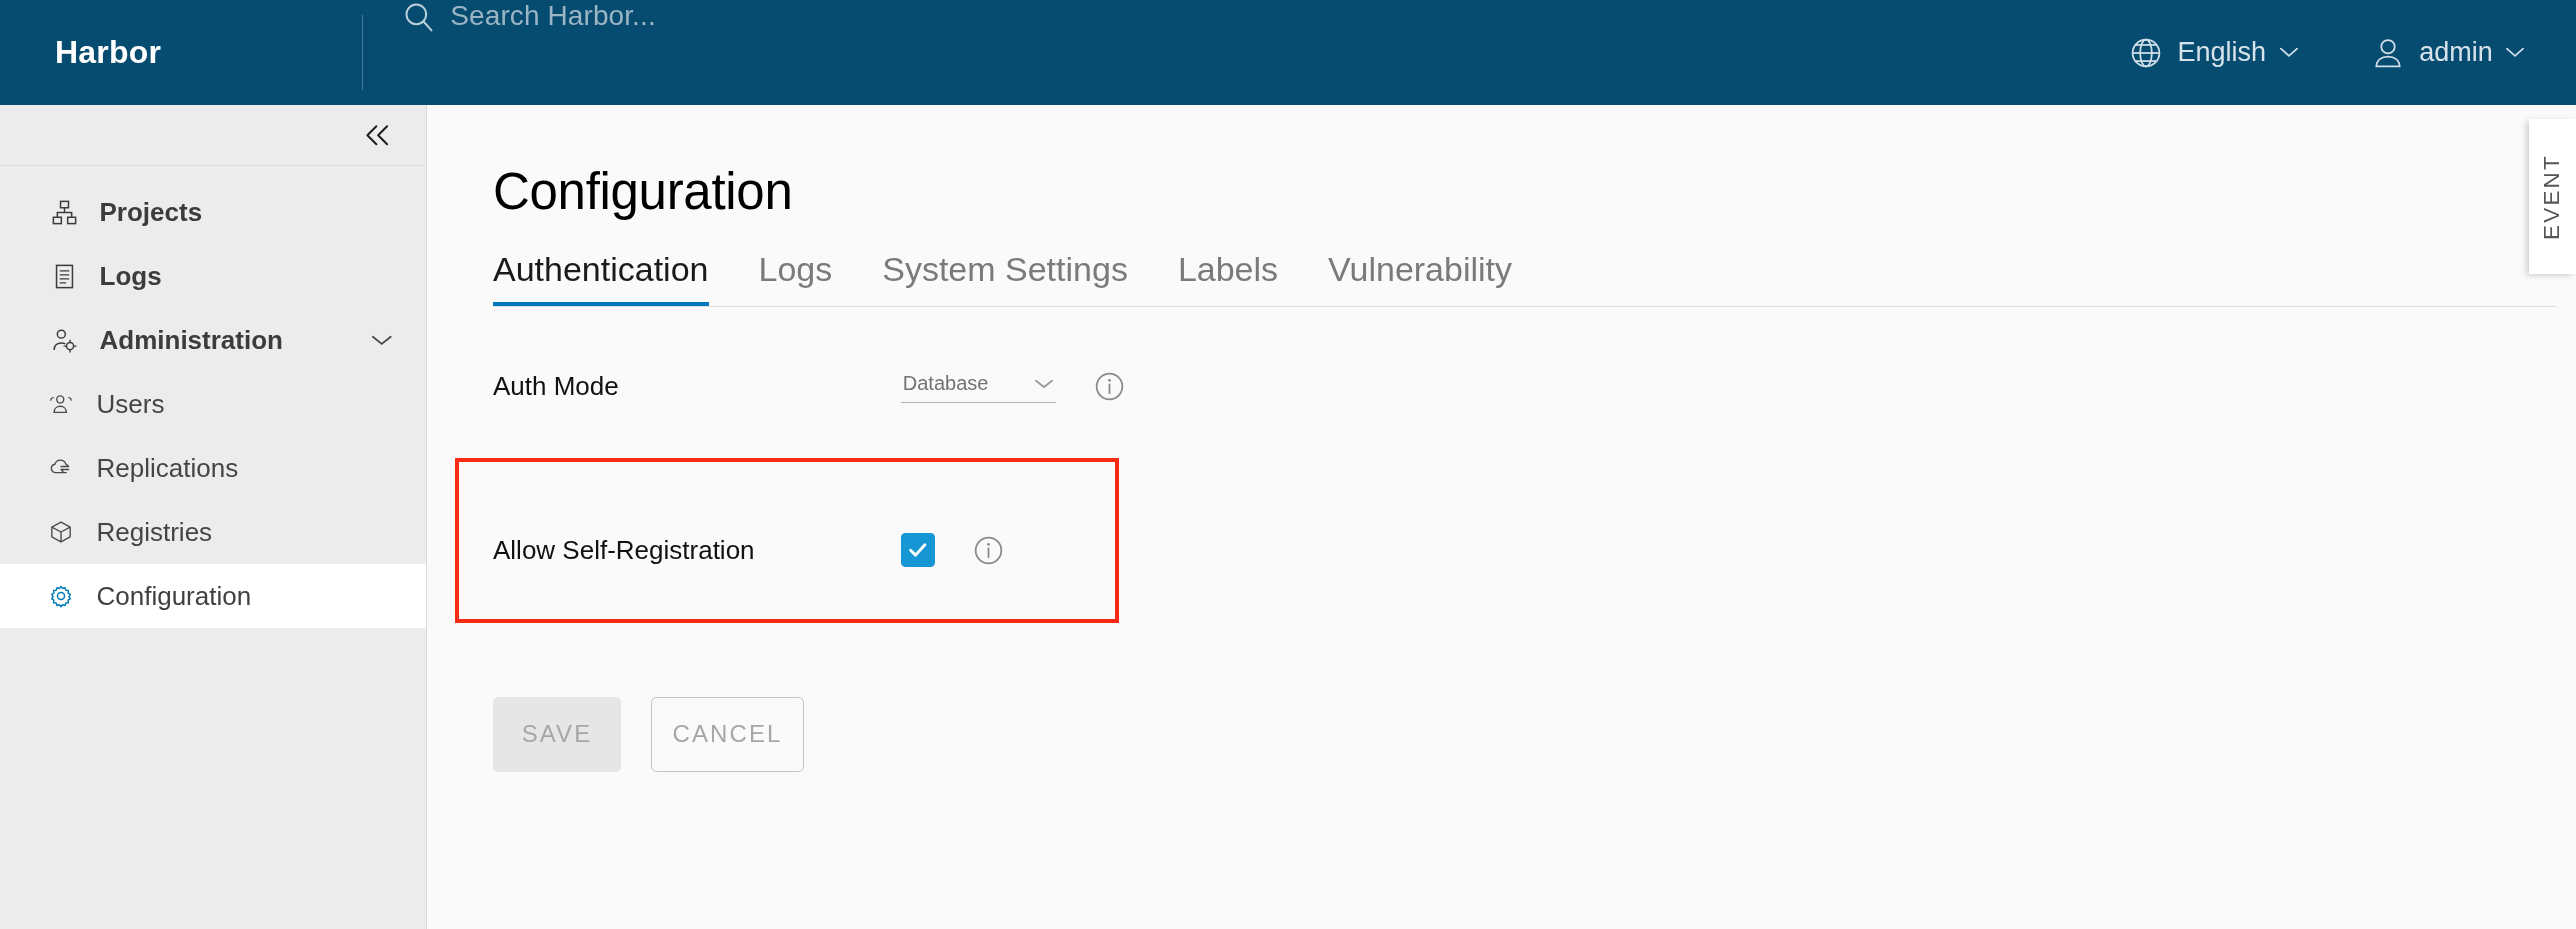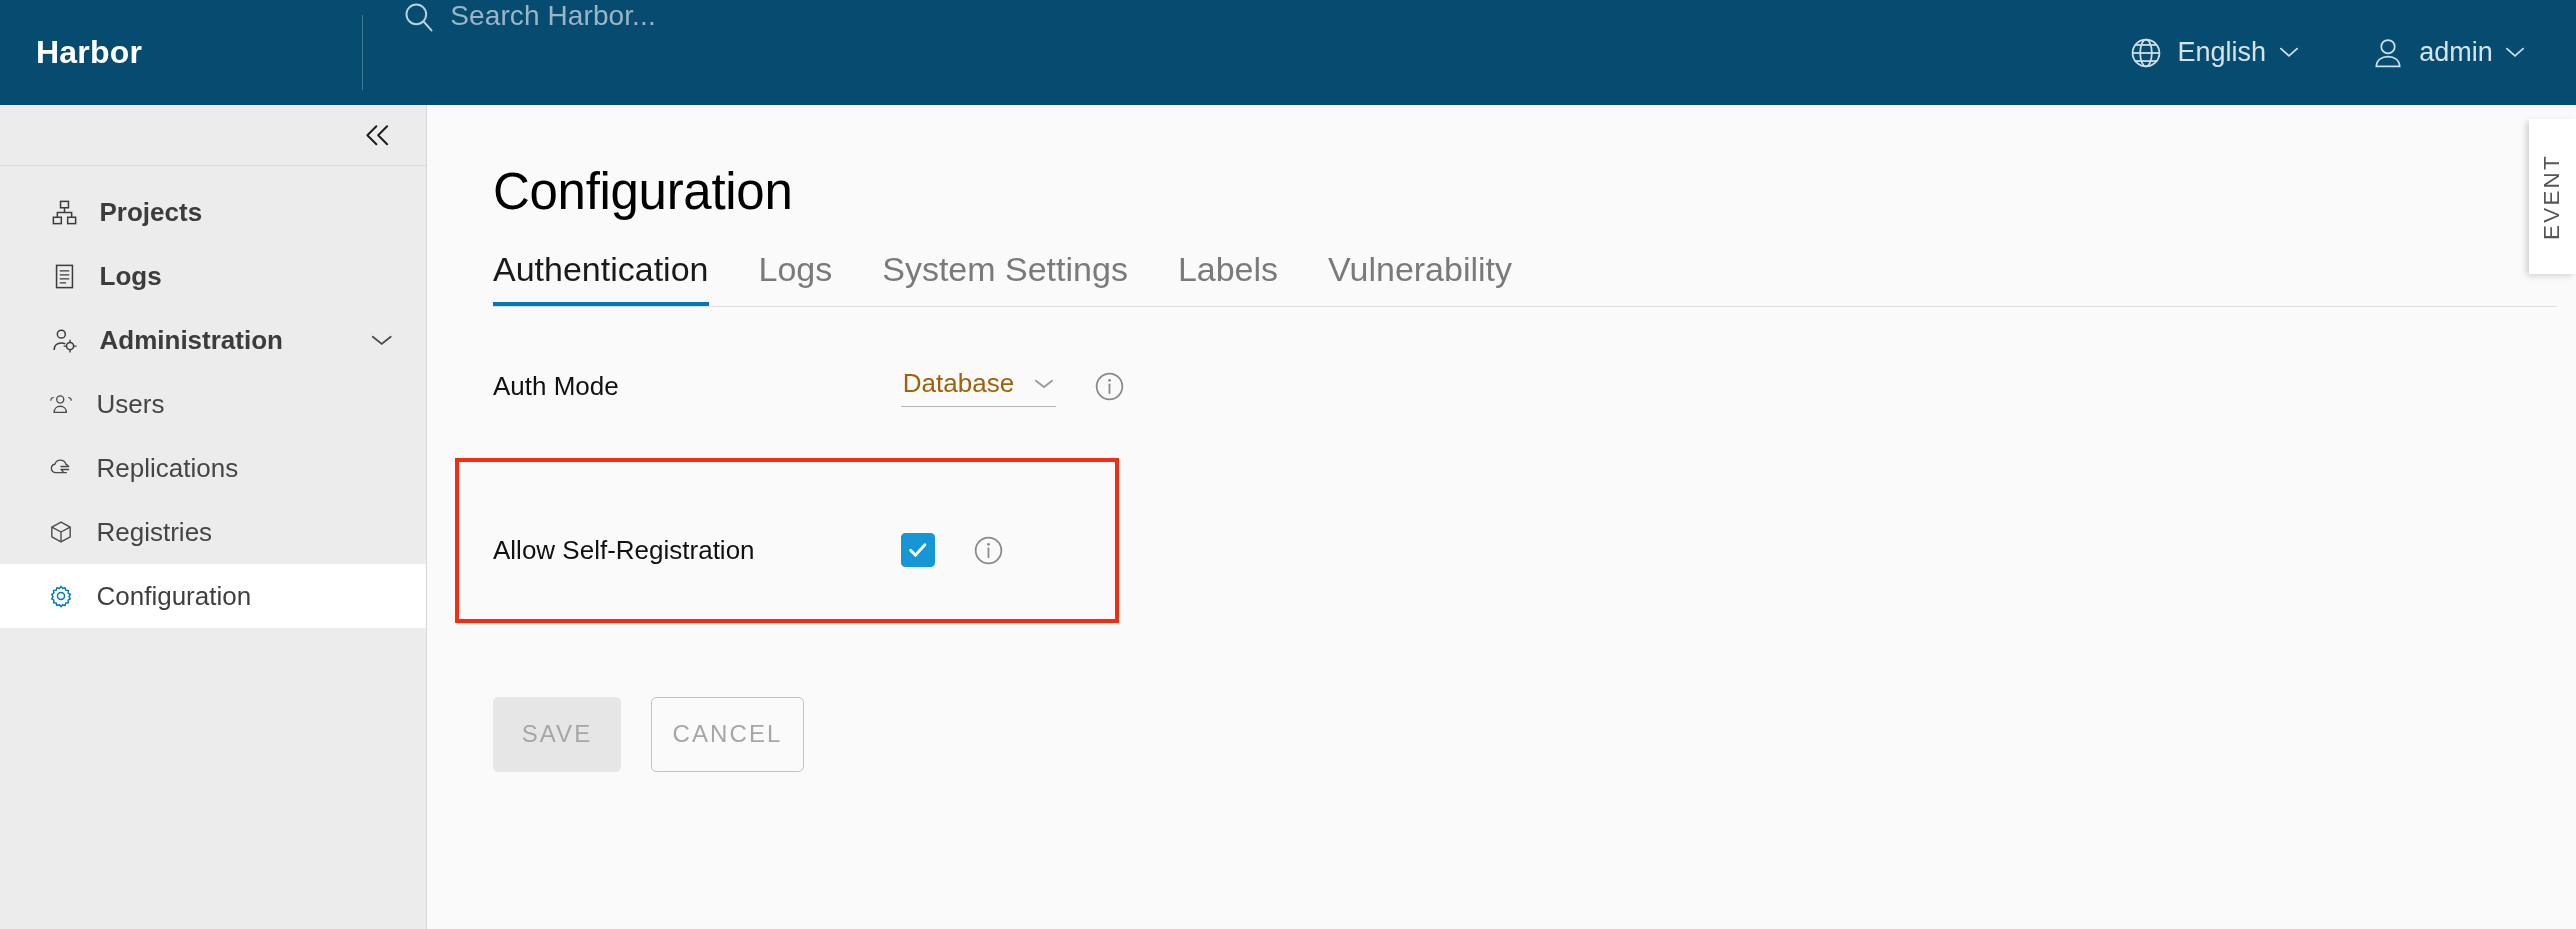--- a/index.html
+++ b/index.html
@@ -17,21 +17,21 @@
     position: absolute;
     top: 0; left: 0;
     width: 2576px;
     height: 105px;
     background: #064c70;
     display: flex;
     align-items: center;
   }
   .brand {
     width: 362px;
-    padding-left: 36px;
+    padding-left: 55px;
     color: #ffffff;
     font-size: 32px;
     font-weight: 600;
     letter-spacing: 0.2px;
     white-space: nowrap;
   }
   .header-divider {
     width: 0.9px;
     height: 75px;
     background: rgba(255,255,255,0.25);
@@ -180,22 +180,22 @@
   .select-wrap {
     display: inline-flex;
     align-items: center;
     border-bottom: 1.8px solid #b4b4b4;
     padding: 3.6px 1.8px 7.2px 1.8px;
     min-width: 155px;
     justify-content: space-between;
     cursor: pointer;
   }
   .select-value {
-    font-size: 26px;
-    color: #a16207;
+    font-size: 20px;
+    color: #737373;
     white-space: nowrap;
   }
   .select-chev { margin-left: 20px; display: inline-flex; }
   .info-icon {
     width: 31px; height: 31px;
     margin-left: 38px;
     cursor: pointer;
     flex: 0 0 auto;
   }
 

